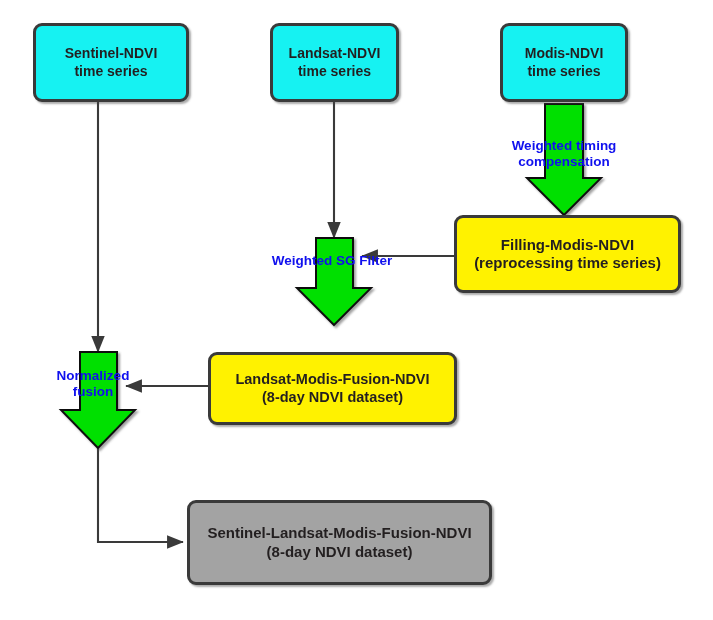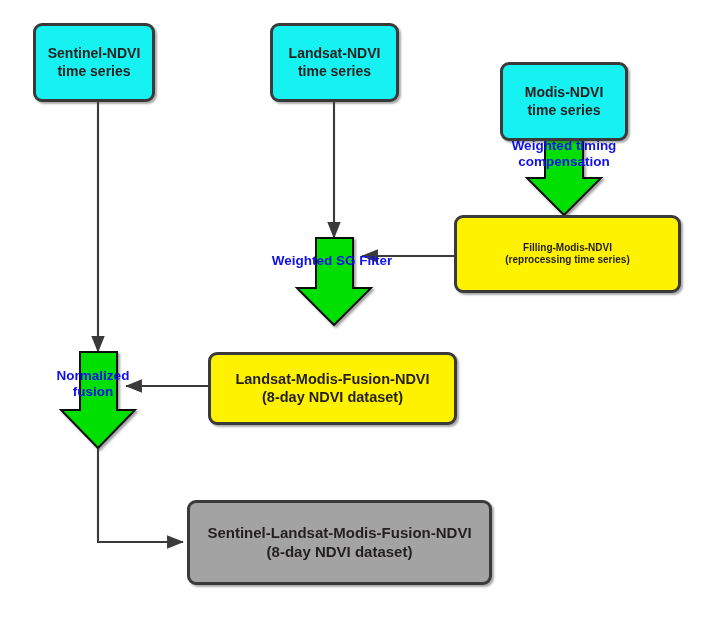--- a/index.html
+++ b/index.html
@@ -41,24 +41,24 @@
     z-index: 5;
   }
   .node .line {
     display: block;
     white-space: nowrap;
   }
   .node-cyan { background: #16f2f2; }
   .node-yellow { background: #fff200; }
   .node-red { background: #a3a3a3; }
 
-  .node-sentinel { left: 33px;  top: 23px;  width: 122px; height: 79px; font-size: 14px; }
+  .node-sentinel { left: 33px;  top: 23px;  width: 156px; height: 79px; font-size: 14px; }
   .node-landsat  { left: 270px; top: 23px;  width: 129px; height: 79px; font-size: 14px; }
-  .node-modis    { left: 500px; top: 23px;  width: 128px; height: 79px; font-size: 14px; margin-top: 39px; }
-  .node-filling  { left: 454px; top: 215px; width: 227px; height: 78px; font-size: 10px; }
+  .node-modis    { left: 500px; top: 23px;  width: 128px; height: 79px; font-size: 14px; }
+  .node-filling  { left: 454px; top: 215px; width: 227px; height: 78px; font-size: 15px; }
   .node-fusion   { left: 208px; top: 352px; width: 249px; height: 73px; font-size: 14.5px; }
   .node-final    { left: 187px; top: 500px; width: 305px; height: 85px; font-size: 15px; }
 
   .arrow-label {
     position: absolute;
     color: #1010ee;
     font-weight: bold;
     text-align: center;
     line-height: 1.18;
     z-index: 8;

